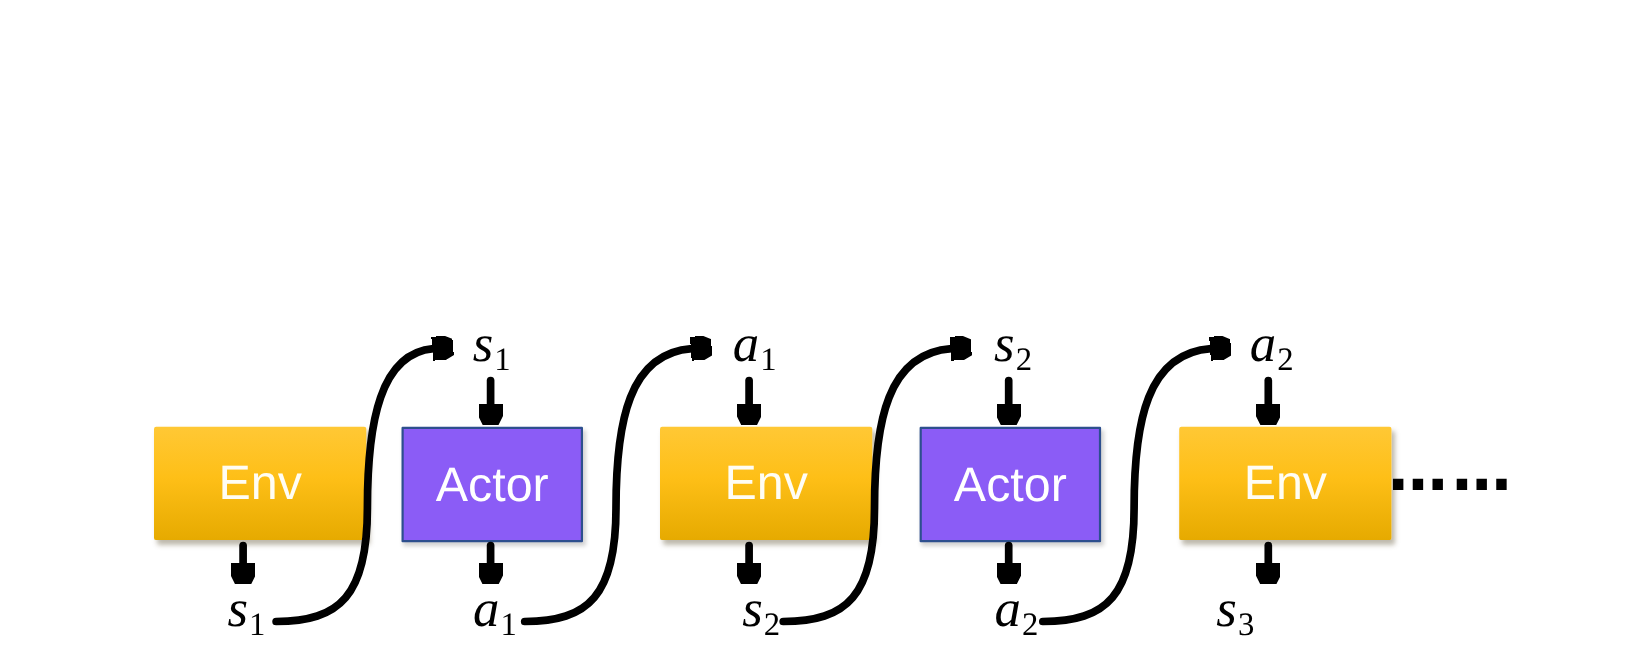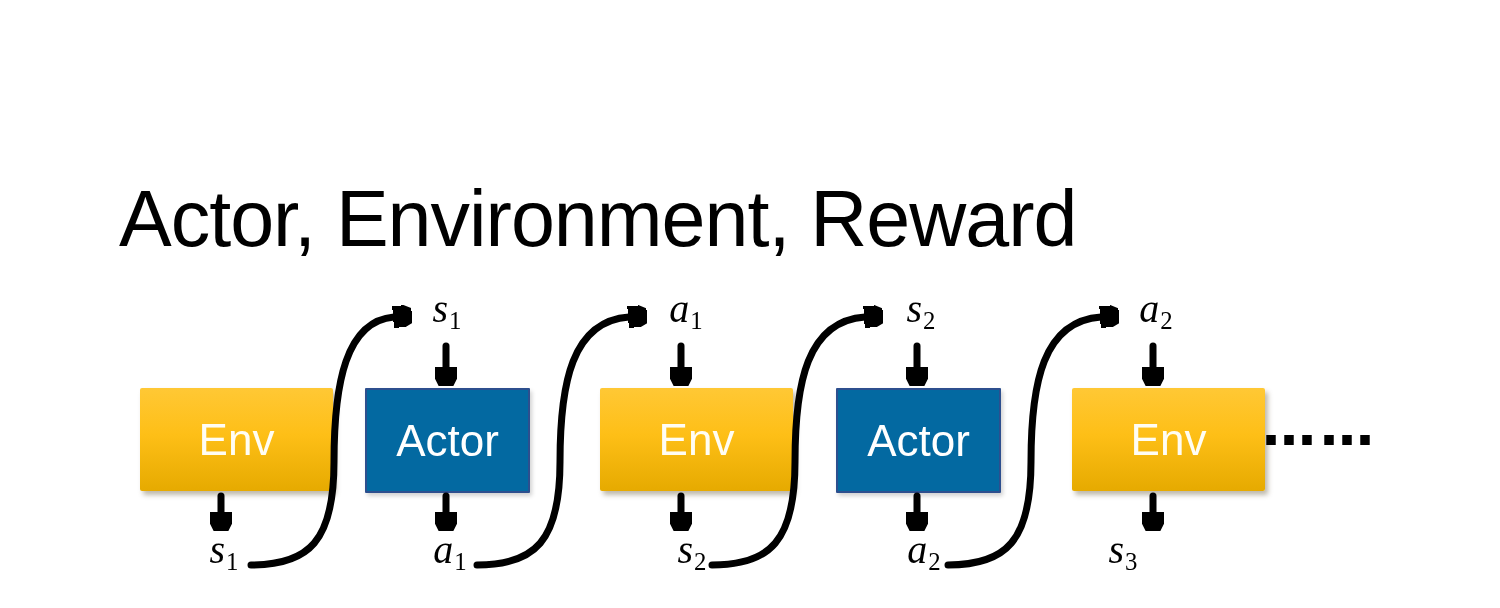--- a/index.html
+++ b/index.html
@@ -5,40 +5,39 @@
   html,body{margin:0;padding:0;background:#ffffff;}
   .slide{position:relative;width:1500px;height:608px;background:#ffffff;overflow:hidden;
          font-family:"Liberation Sans",sans-serif;}
   .title{position:absolute;left:119px;top:126px;font-size:79px;font-weight:300;
          letter-spacing:-1px;color:#000;line-height:1;white-space:nowrap;}
   .box{position:absolute;top:388px;width:193px;height:103px;display:flex;
        align-items:center;justify-content:center;font-size:44px;line-height:1;}
   .box.env{color:#fffdf4;
        background:linear-gradient(180deg,#ffc835 0%,#febf17 45%,#e6aa00 100%);
        border-radius:2px;box-shadow:3px 4px 5px rgba(110,100,70,0.45);}
-  .box.actor{color:#ffffff;background:#0369a1;border:2px solid #2d4f8e;
+  .box.actor{color:#ffffff;background:#8b5cf6;border:2px solid #2d4f8e;
        box-shadow:2px 3px 4px rgba(0,0,0,0.18);border-radius:1px;
        width:161px;height:101px;}
   .mlabel{position:absolute;font-family:"Liberation Serif",serif;font-style:italic;
-       font-size:40px;line-height:1.1;color:#000;transform:translateX(-50%);
+       font-size:48px;line-height:1.1;color:#000;transform:translateX(-50%);
        white-space:nowrap;}
   .mlabel sub{font-style:normal;font-size:0.62em;vertical-align:-0.28em;margin-left:1px;}
   .mlabel.top{top:287px;}
   .mlabel.bottom{top:528px;}
   .dots{position:absolute;left:1262px;top:400px;font-family:"DejaVu Sans",sans-serif;
        font-weight:900;font-size:54px;letter-spacing:4px;line-height:1;color:#000;}
   svg.arrows{position:absolute;left:0;top:0;pointer-events:none;}
   svg.arrows line, svg.arrows path{stroke:#000;stroke-width:7;fill:none;stroke-linecap:round;}
 </style>
 </head>
 <body>
 
 <div class="slide">
 
-  <h1 class="title">Actor, Environment, Reward</h1>
 
   <div class="box env" style="left:140px">
     <span>Env</span>
   </div>
   <div class="box actor" style="left:365px">
     <span>Actor</span>
   </div>
   <div class="box env" style="left:600px">
     <span>Env</span>
   </div>

